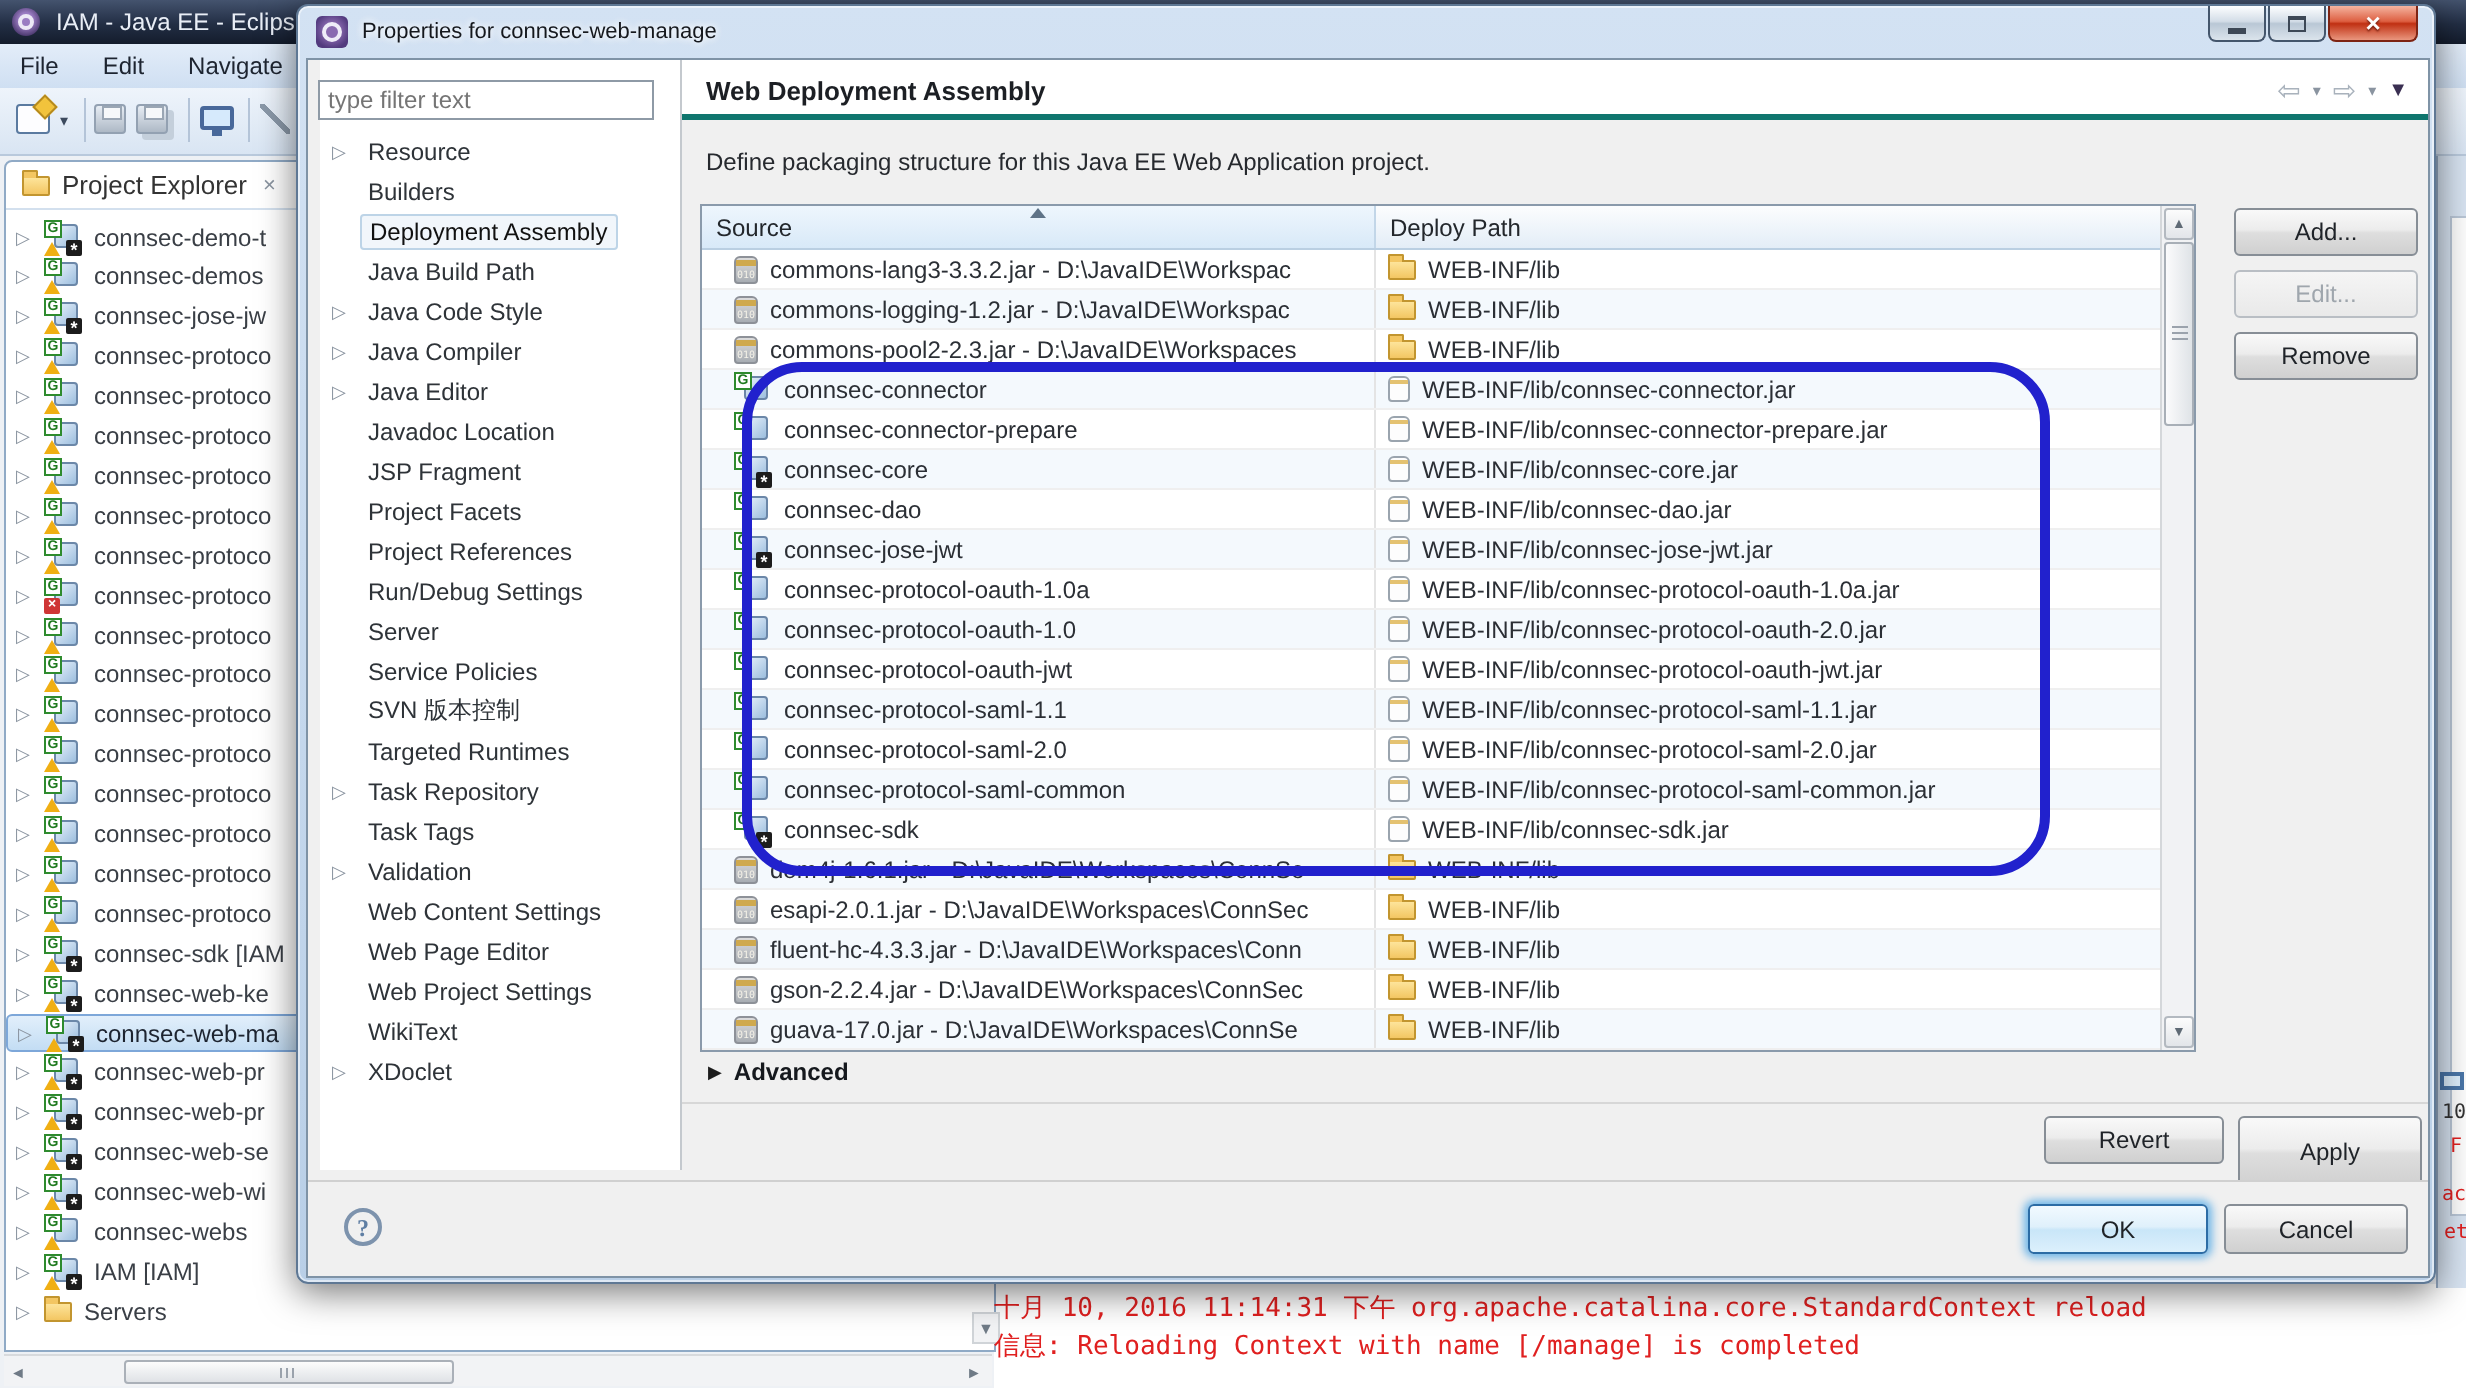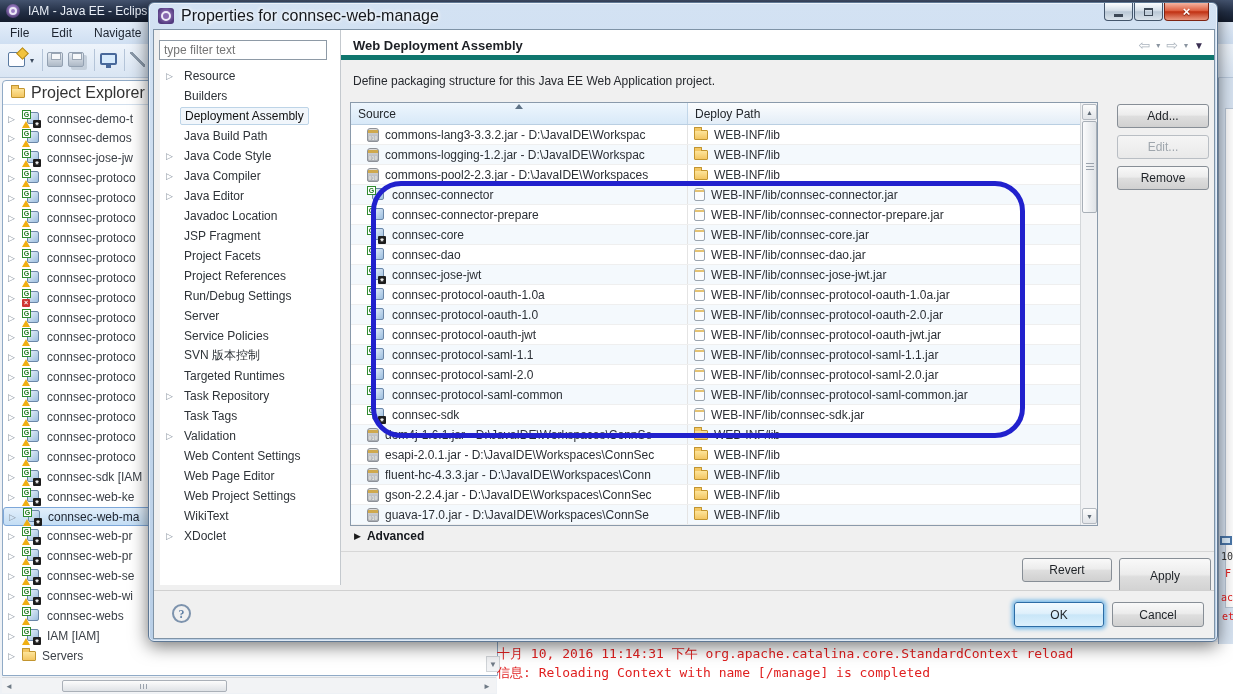--- a/index.html
+++ b/index.html
@@ -27,21 +27,21 @@
   .tb-saveall{box-shadow:3px 3px 0 #c4cfdb;}
   .tb-mon{left:100px;top:9px;width:17px;height:12px;position:absolute;background:#d6eafc;border:2px solid #48689a;border-radius:2px;}
   .tb-mon:after{content:"";position:absolute;left:4px;bottom:-5px;width:5px;height:3px;background:#48689a;}
   .tb-slash{left:130px;top:8px;width:15px;height:15px;position:absolute;
     background:linear-gradient(45deg,transparent 44%,#8a98a8 44%,#8a98a8 58%,transparent 58%);}
 
   
   #explorer{left:2px;top:80px;width:496px;height:596px;background:#fff;
     border:1px solid #90aac6;border-radius:4px 4px 0 0;z-index:2;overflow:hidden;}
   #explorer-head{height:24px;border-bottom:1px solid #d3e0ee;display:flex;align-items:center;gap:6px;padding-left:8px;}
-  #explorer-title{font-size:16px;color:#333;}
+  #explorer-title{font-size:13px;color:#333;}
   #explorer-close{font-size:11px;color:#8a94a0;margin-left:2px;}
   .fold{width:14px;height:10px;background:linear-gradient(#fde49a,#f3c662);border:1px solid #c2952f;border-radius:1px;position:relative;flex:none;display:inline-block;}
   .fold:before{content:"";position:absolute;left:-1px;top:-4px;width:6px;height:3px;background:#f3c662;border:1px solid #c2952f;border-bottom:none;border-radius:1px 1px 0 0;}
   .exp-item{position:absolute;left:0;height:19px;display:flex;align-items:center;white-space:nowrap;}
   .exp-item .arr{width:14px;margin-left:5px;font-size:9px;color:#8a94a0;flex:none;}
   .exp-item .lbl{font-size:12px;color:#3a3f46;margin-left:6px;}
   .exp-item.sel .lbl{color:#1d2430;}
   .exp-item.sel{background:linear-gradient(#e2effb,#c3ddf4);border:1px solid #7da7d9;border-radius:3px;width:290px;}
   .eicon{width:19px;height:16px;position:relative;flex:none;}
   .ebase{position:absolute;left:5px;top:1px;width:12px;height:12px;border:1px solid #6b87a8;border-radius:2px;
@@ -78,21 +78,21 @@
   #frag10{color:#333;}
 
   
   #dlg{left:148px;top:2px;width:1070px;height:640px;z-index:10;
     background:linear-gradient(#d3e2f3,#b9cfe7);border:1px solid #5f7astrut;border:1px solid #5f7894;border-radius:6px;
     box-shadow:0 4px 18px rgba(0,0,0,.55), inset 0 0 0 1px rgba(255,255,255,.55);}
   #dlg-titlebar{position:absolute;left:0;top:0;width:100%;height:26px;display:flex;align-items:center;gap:7px;padding-left:9px;}
   .ecl-sq{width:16px;height:16px;border-radius:3px;flex:none;position:relative;
     background:radial-gradient(circle at 50% 45%,#8a6ab0 0 30%,#523a7e 75%);}
   .ecl-sq:after{content:"";position:absolute;inset:3px;border:2px solid #efecf8;border-radius:50%;}
-  #dlg-title{font-size:16px;color:#15181d;text-shadow:0 0 4px #fff,0 0 4px #fff;white-space:nowrap;}
+  #dlg-title{font-size:11px;color:#15181d;text-shadow:0 0 4px #fff,0 0 4px #fff;white-space:nowrap;}
   #winctl{position:absolute;right:8px;top:0;display:flex;}
   .wbtn{width:29px;height:18px;border:1px solid #44566c;border-top:none;margin-left:1px;
     background:linear-gradient(#fdfeff,#d3dde7 45%,#b9c7d5 52%,#dbe4ec);border-radius:0 0 4px 4px;
     display:flex;align-items:center;justify-content:center;}
   .wbtn .mingl{width:9px;height:3px;background:#3d4856;margin-top:7px;}
   .wbtn .maxgl{width:9px;height:8px;border:1px solid #3d4856;border-top:2px solid #3d4856;}
   .wbtn.close{width:45px;background:linear-gradient(#f5b4a0,#dd5f41 45%,#c03012 52%,#e9967e);border-color:#7e2413;}
   .wbtn.close span{color:#fff;font:bold 13px "Liberation Sans",sans-serif;text-shadow:0 1px 1px #7e2413;line-height:14px;}
 
   #dlg-content{position:absolute;left:4px;top:26px;width:1062px;height:610px;background:#f0f0f0;
@@ -102,21 +102,21 @@
   #left-col{position:absolute;left:6px;top:0;width:181px;height:555px;background:#fff;border-right:1px solid #c4c9ce;}
   #filter-box{position:absolute;left:5px;top:10px;width:168px;height:20px;border:1px solid #8e9aa6;
     font:12px "Liberation Sans",sans-serif;color:#444;padding:2px 4px;background:#fff;}
   #prop-tree{position:absolute;left:0;top:0;width:181px;height:555px;}
   .tree-item{position:absolute;left:0;height:19px;width:181px;display:flex;align-items:center;white-space:nowrap;}
   .tree-item .texp{position:absolute;left:6px;font-size:9px;color:#8a94a0;}
   .tree-item .tlabel{margin-left:20px;font-size:12px;color:#2e3338;padding:1px 4px;}
   .tree-item.sel .tlabel{background:#f1f6fb;border:1px solid #bdd4e7;border-radius:2px;color:#111;}
 
   
-  #banner{position:absolute;left:187px;top:0;width:875px;height:30px;background:#fff;border-bottom:5px solid #0f766e;}
+  #banner{position:absolute;left:187px;top:0;width:875px;height:30px;background:#fff;border-bottom:3px solid #0f766e;}
   #page-title{position:absolute;left:12px;top:8px;font:bold 13px "Liberation Sans",sans-serif;color:#1c1f24;}
   #nav-arrows{position:absolute;right:12px;top:7px;display:flex;align-items:center;gap:6px;color:#a9b2bc;}
   #nav-arrows .big{font-size:14px;}
   #nav-arrows .sm{font-size:8px;color:#8a94a0;}
   #nav-arrows .vm{font-size:10px;color:#3a2f52;}
   #page-desc{position:absolute;left:199px;top:44px;font-size:12px;color:#26292e;}
 
   
   #tbl{position:absolute;left:196px;top:72px;width:748px;height:424px;background:#fff;border:1px solid #8a9aab;overflow:hidden;}
   #tbl-head{position:absolute;left:0;top:0;width:730px;height:22px;display:flex;

